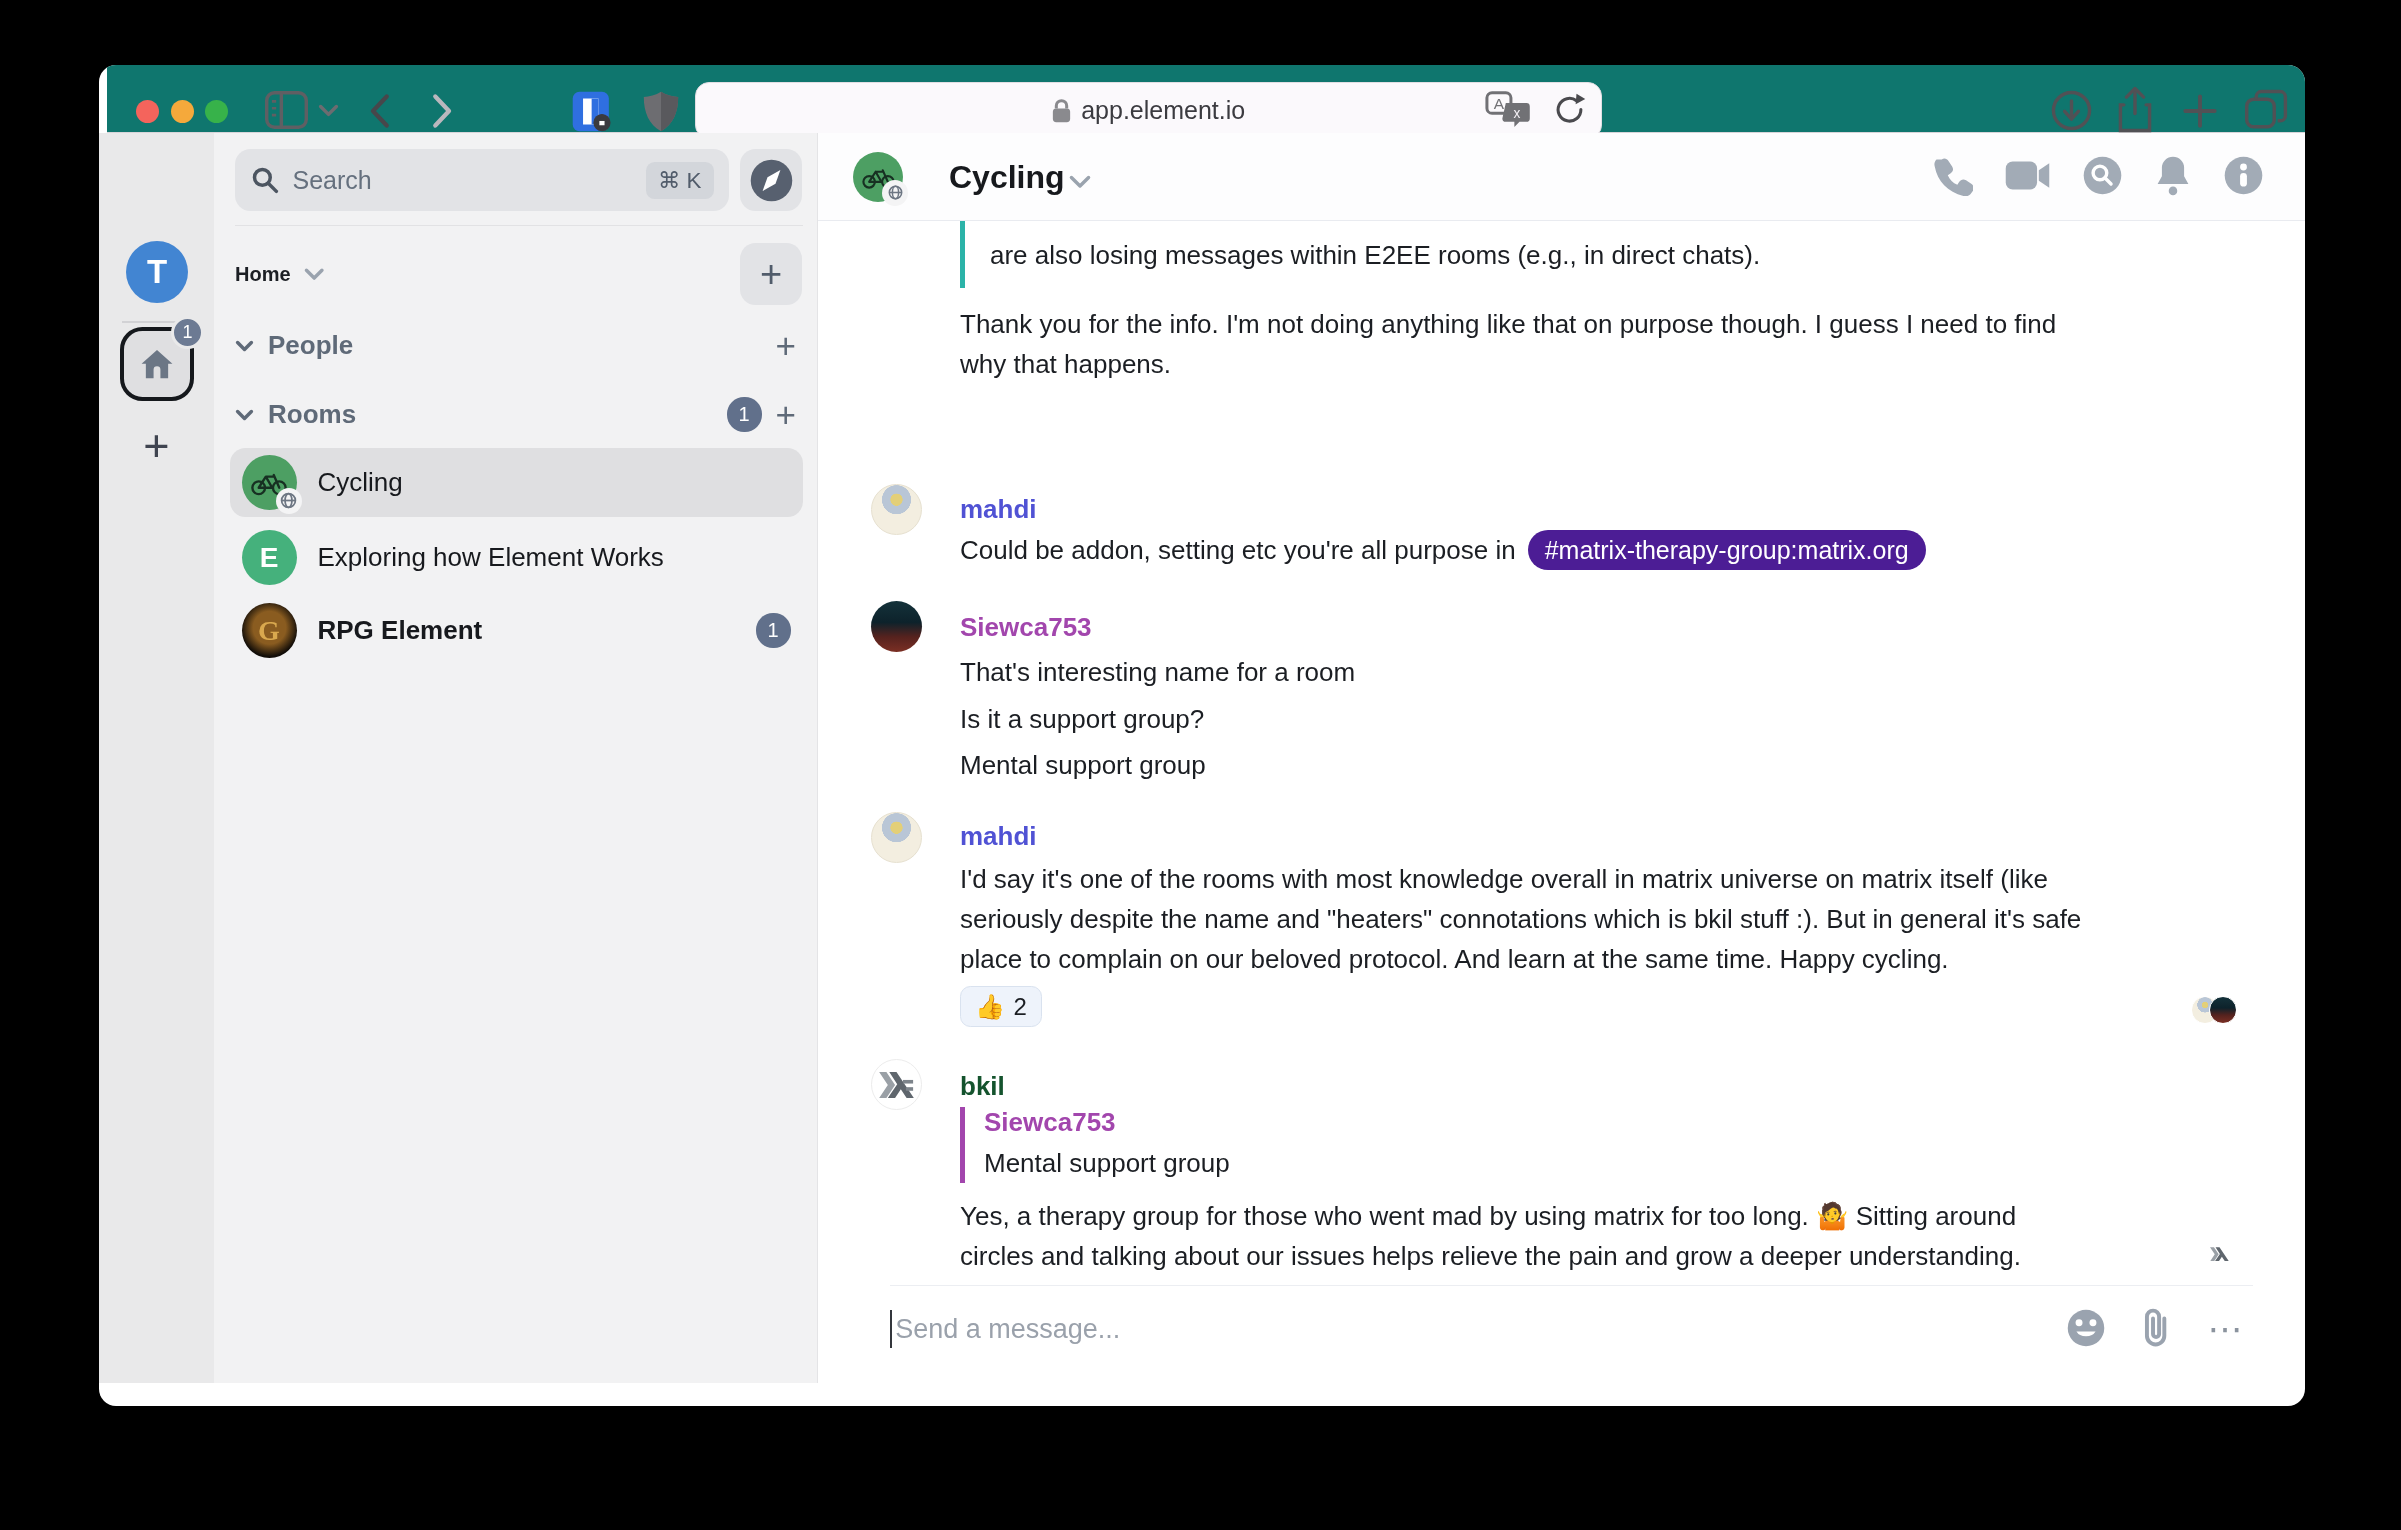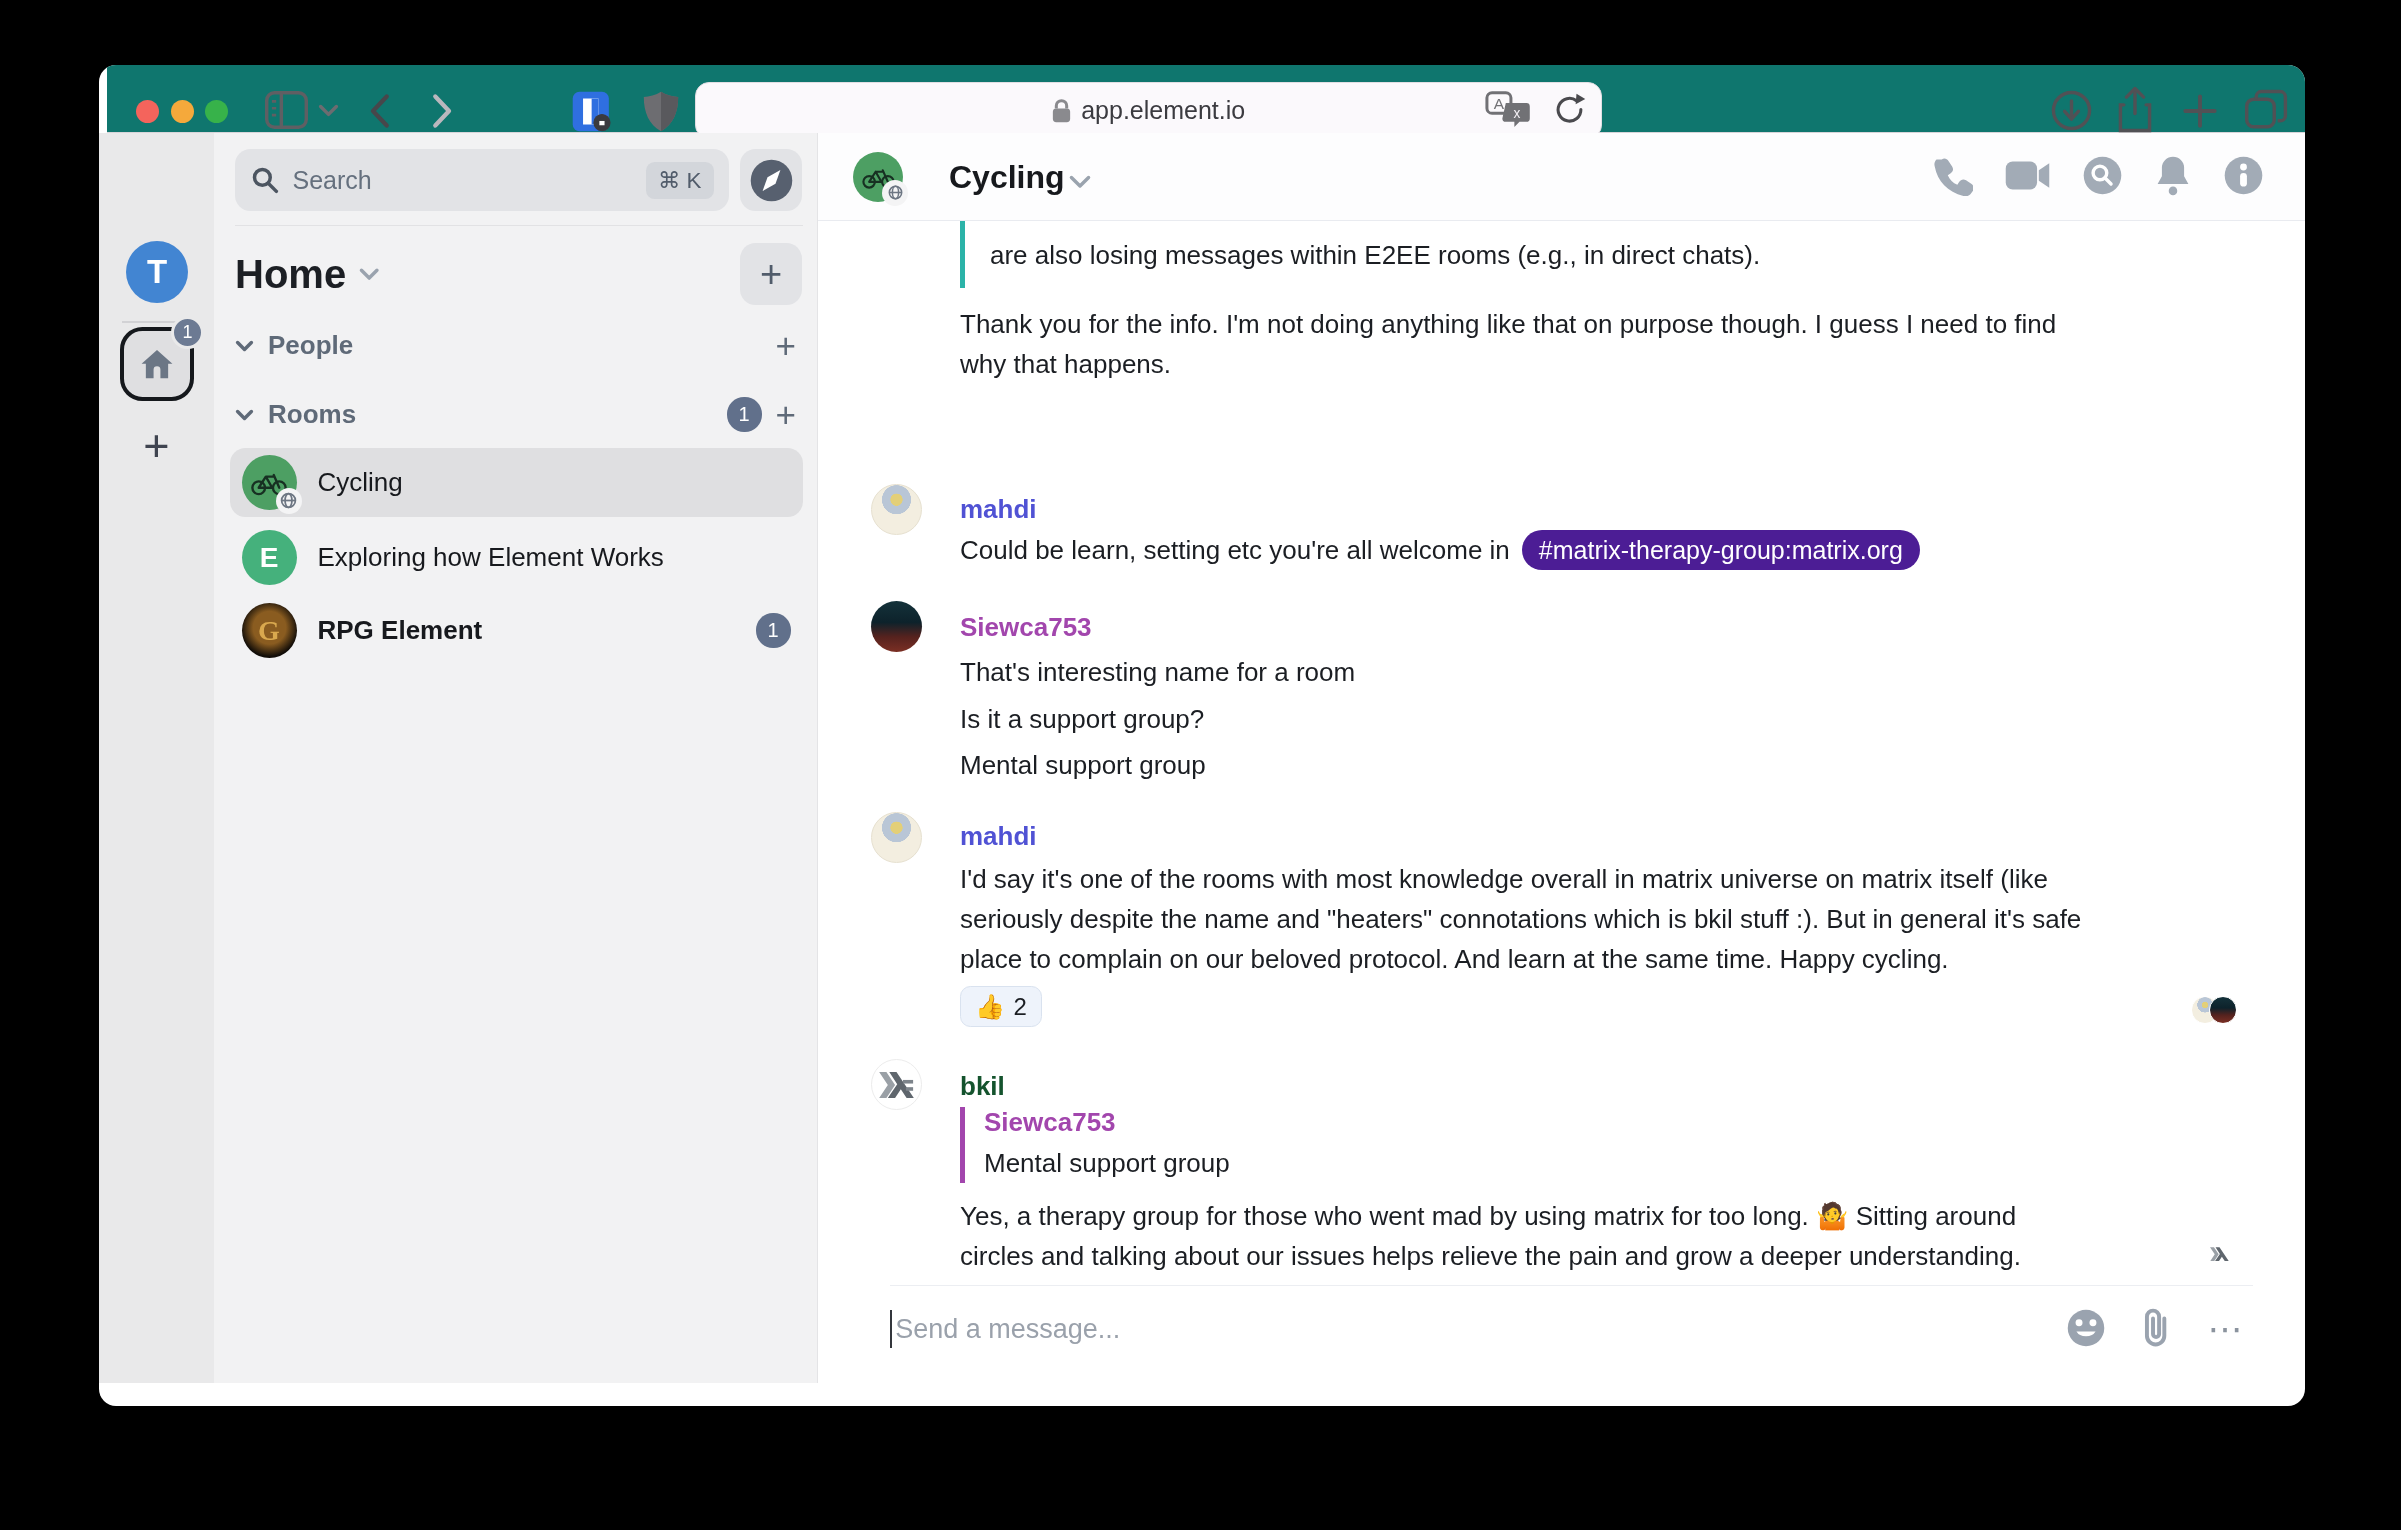--- a/index.html
+++ b/index.html
@@ -37,21 +37,21 @@
   .home-badge { position:absolute; left:72px; top:183px; width:33px; height:33px; border-radius:50%; background:#6c7a93; border:3.5px solid #e9e9ea; color:#fff; font-size:18px; display:flex; align-items:center; justify-content:center; }
   .rail-plus { position:absolute; left:0; top:285px; width:115px; height:55px; display:flex; align-items:center; justify-content:center; font-size:45px; color:#3f4450; font-weight:300; }
   
   .searchbox { position:absolute; left:21px; top:16.4px; width:494px; height:62px; background:#e2e3e6; border-radius:15.5px; display:flex; align-items:center; padding:0 15.5px; gap:14px; }
   .searchbox input { flex:1; border:0; background:transparent; outline:none; font-size:25px; color:#3a424e; font-family:"Liberation Sans",sans-serif; }
   .searchbox input::placeholder { color:#65707e; opacity:1; }
   .kbd { background:#d3d6db; border-radius:8.6px; padding:5.2px 12px; font-size:22.4px; color:#515c6b; }
   .compass-btn { position:absolute; left:526px; top:16.4px; width:62px; height:62px; background:#e2e3e6; border-radius:15.5px; display:flex; align-items:center; justify-content:center; }
   .sb-divider { position:absolute; left:21px; top:92px; width:568px; height:0.9px; background:#e2e2e4; }
   .home-row { position:absolute; left:21px; top:110px; height:62px; display:flex; align-items:center; gap:12px; }
-  .home-row .t { font-size:40px; font-weight:bold; color:#1c1f24; }
+  .home-row .t { font-size:20px; font-weight:bold; color:#1c1f24; }
   .sq-btn { position:absolute; width:62px; height:62px; background:#e2e3e6; border-radius:15.5px; display:flex; align-items:center; justify-content:center; font-size:38px; color:#515c6b; font-weight:300; }
   .sec-row { position:absolute; left:21px; right:21px; height:43px; display:flex; align-items:center; gap:14px; }
   .sec-row .lbl { font-size:26px; color:#5f6a78; font-weight:600; }
   .sec-plus { margin-left:auto; font-size:35px; color:#5f6a78; font-weight:300; }
   .badge { min-width:35px; height:35px; border-radius:17px; background:#61708b; color:#fff; font-size:20px; display:flex; align-items:center; justify-content:center; padding:0 5.2px; }
   .room { position:absolute; left:15.5px; width:573px; height:69px; border-radius:15.5px; display:flex; align-items:center; padding:0 12px; gap:21px; }
   .room.sel { background:#dfdfe1; }
   .room-av { position:relative; width:55px; height:55px; border-radius:50%; flex:none; display:flex; align-items:center; justify-content:center; color:#fff; font-weight:bold; font-size:28px; }
   .room-name { font-size:26px; color:#17191d; font-weight:500; }
   .room-name.unread { font-weight:bold; }
@@ -330,21 +330,21 @@
 
         <div class="abs quote" style="left:142px; top:0; width:1130px; height:67px;padding-left:25px;">
           <div class="msg-text" style="padding-top:14px;">are also losing messages within E2EE rooms (e.g., in direct chats).</div>
         </div>
 
         <div class="abs msg-text" style="left:142px; top:83px; width:1130px;">Thank you for the info. I'm not doing anything like that on purpose though. I guess I need to find why that happens.</div>
 
         <div class="av59 av-mahdi" style="top:263px;"></div>
         <div class="abs sender" style="left:142px; top:273px; color:#5052d4;">mahdi</div>
         <div class="abs" style="left:142px; top:309px; display:flex; align-items:center; gap:12px;">
-          <span class="msg-text">Could be learn, setting etc you're all welcome in</span>
+          <span class="msg-text">Could be addon, setting etc you're all purpose in</span>
           <span class="pill">#matrix-therapy-group:matrix.org</span>
         </div>
 
         <div class="av59 av-siewca" style="top:380px;"></div>
         <div class="abs sender" style="left:142px; top:391px; color:#a246ad;">Siewca753</div>
         <div class="abs msg-text" style="left:142px; top:431px;">That's interesting name for a room</div>
         <div class="abs msg-text" style="left:142px; top:478px;">Is it a support group?</div>
         <div class="abs msg-text" style="left:142px; top:524px;">Mental support group</div>
 
         <div class="av59 av-mahdi" style="top:591px;"></div>

